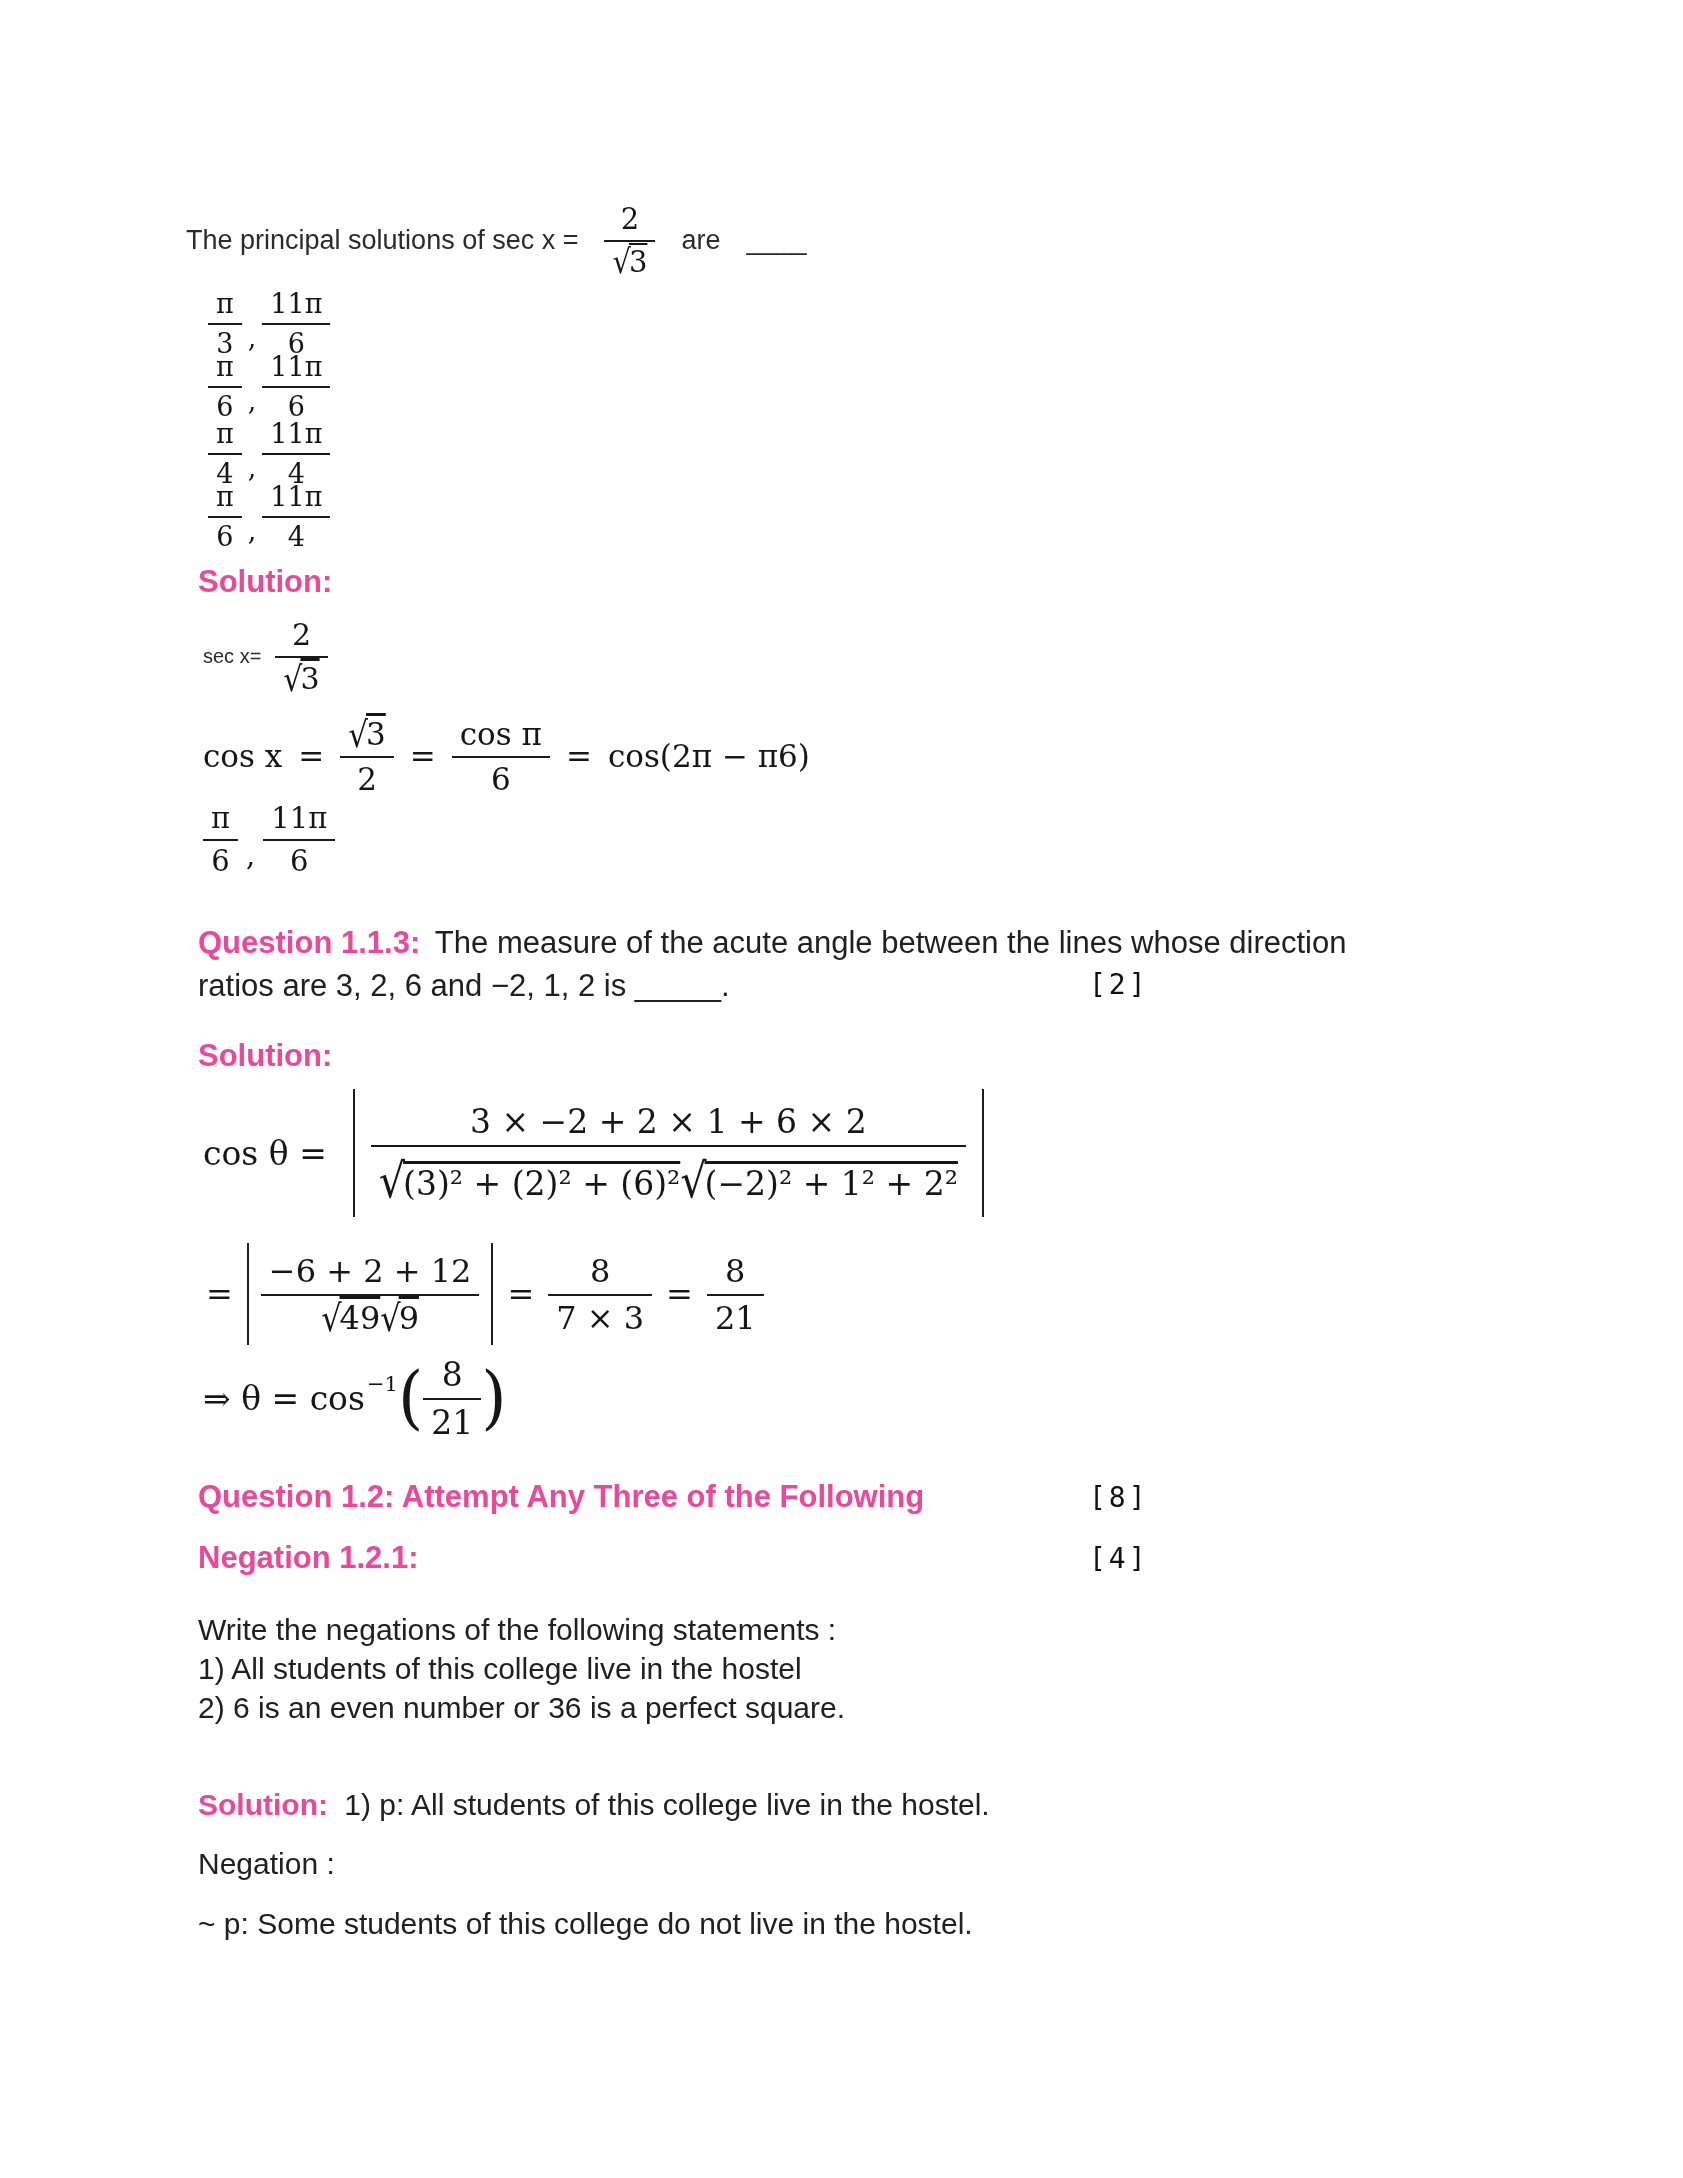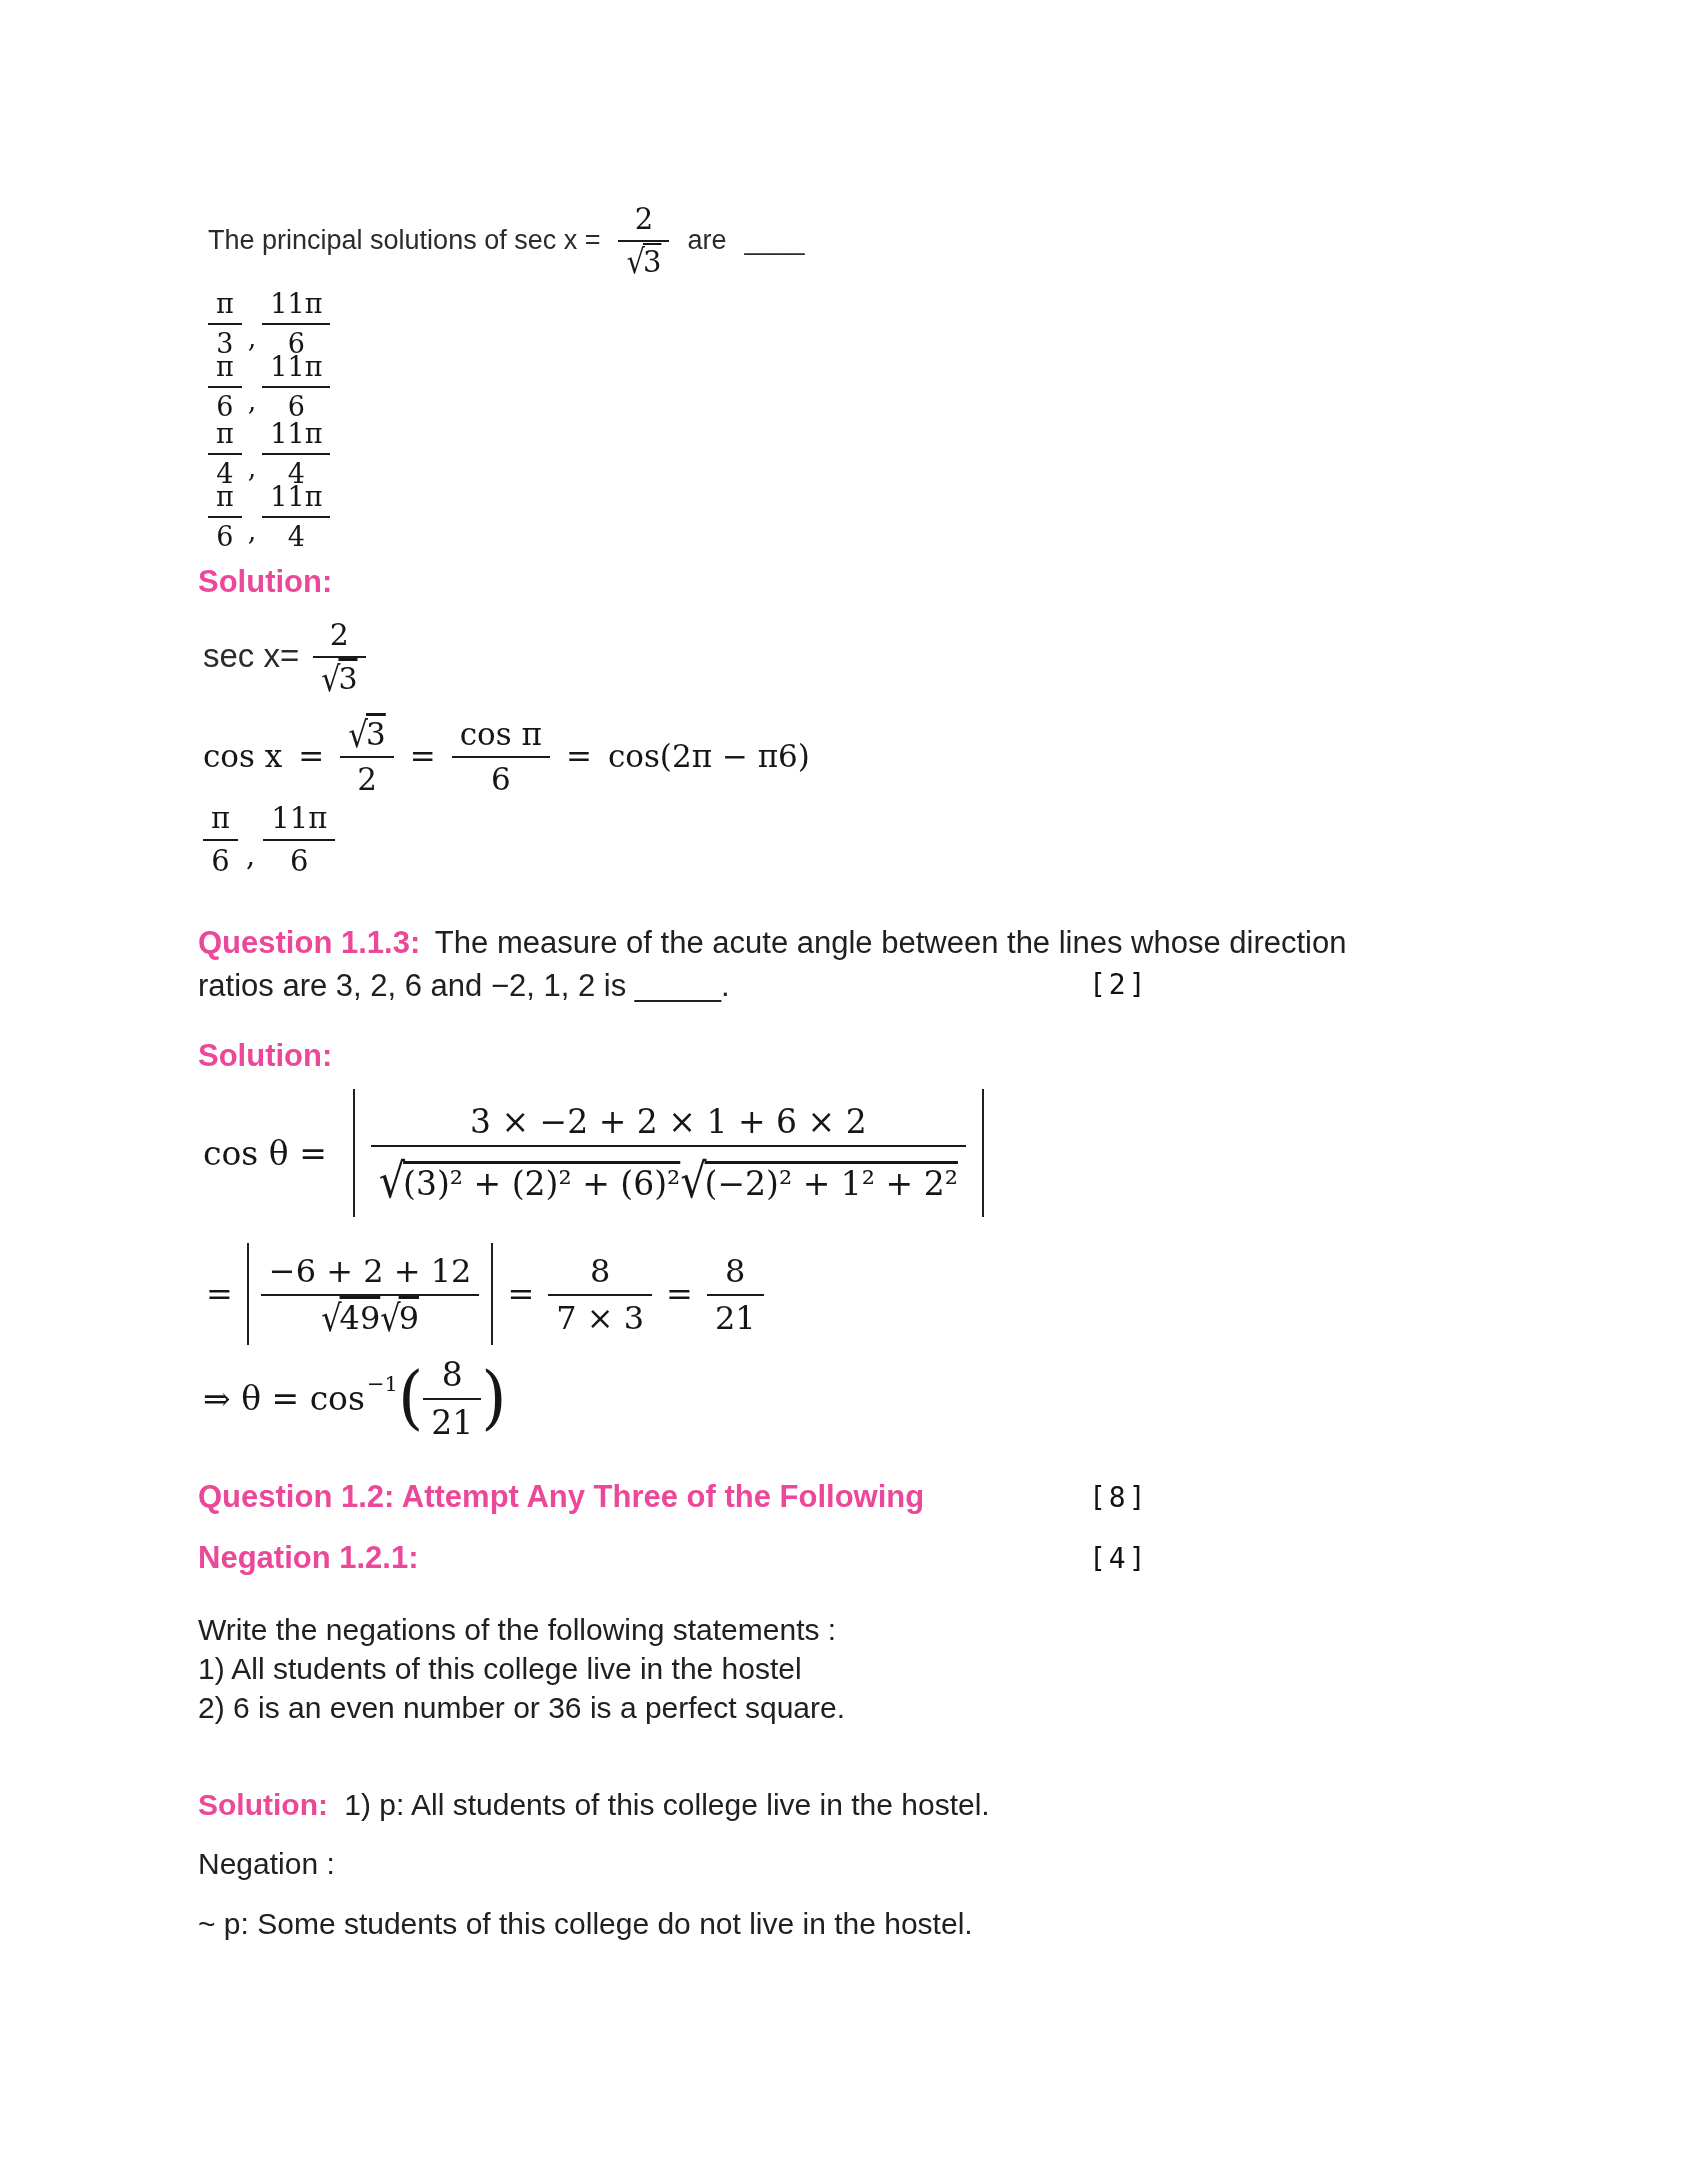--- a/index.html
+++ b/index.html
@@ -32,21 +32,21 @@
   .opt { font-size:27px; }
   .opt .sep, .ans .sep { align-self:flex-end; padding-bottom:6px; }
   .bigparen { font-size:65px; font-weight:400; line-height:0.9; transform:scaleY(1.05); display:inline-block; color:#161616; }
   .supscript { font-size:21px; position:relative; top:-14px; margin-left:2px; }
 </style>
 </head>
 <body>
 
 <div id="page">
 
-  <div class="abs mrow" style="left:208px; top:201px; gap:18px;">
+  <div class="abs mrow" style="left:186px; top:201px; gap:26px;">
     <span class="prompt-text">The principal solutions of sec x =</span>
     <span class="frac serif" style="font-size:29px;">
       <span class="num">2</span>
       <span class="den rad"><span class="rsign">√</span><span class="rbody">3</span></span>
     </span>
     <span class="prompt-text">are</span>
     <span class="prompt-text">____</span>
   </div>
 
   <div class="abs mrow opt serif" style="left:208px; top:287px; gap:6px;">
@@ -90,21 +90,21 @@
     <span class="sep">,</span>
     <span class="frac">
         <span class="num">11π</span>
         <span class="den">4</span>
       </span>
   </div>
 
   <div class="abs heading" style="left:198px; top:564px;">Solution:</div>
 
   <div class="abs mrow" style="left:203px; top:616px; gap:14px;">
-    <span class="prompt-text" style="font-size:33px;">sec x=</span>
+    <span class="prompt-text" style="font-size:20px;">sec x=</span>
     <span class="frac serif" style="font-size:30px;">
       <span class="num">2</span>
       <span class="den rad"><span class="rsign">√</span><span class="rbody">3</span></span>
     </span>
   </div>
 
   <div class="abs mrow serif" style="left:203px; top:715px; gap:16px; font-size:31px;">
     <span>cos x</span>
     <span>=</span>
     <span class="frac">

